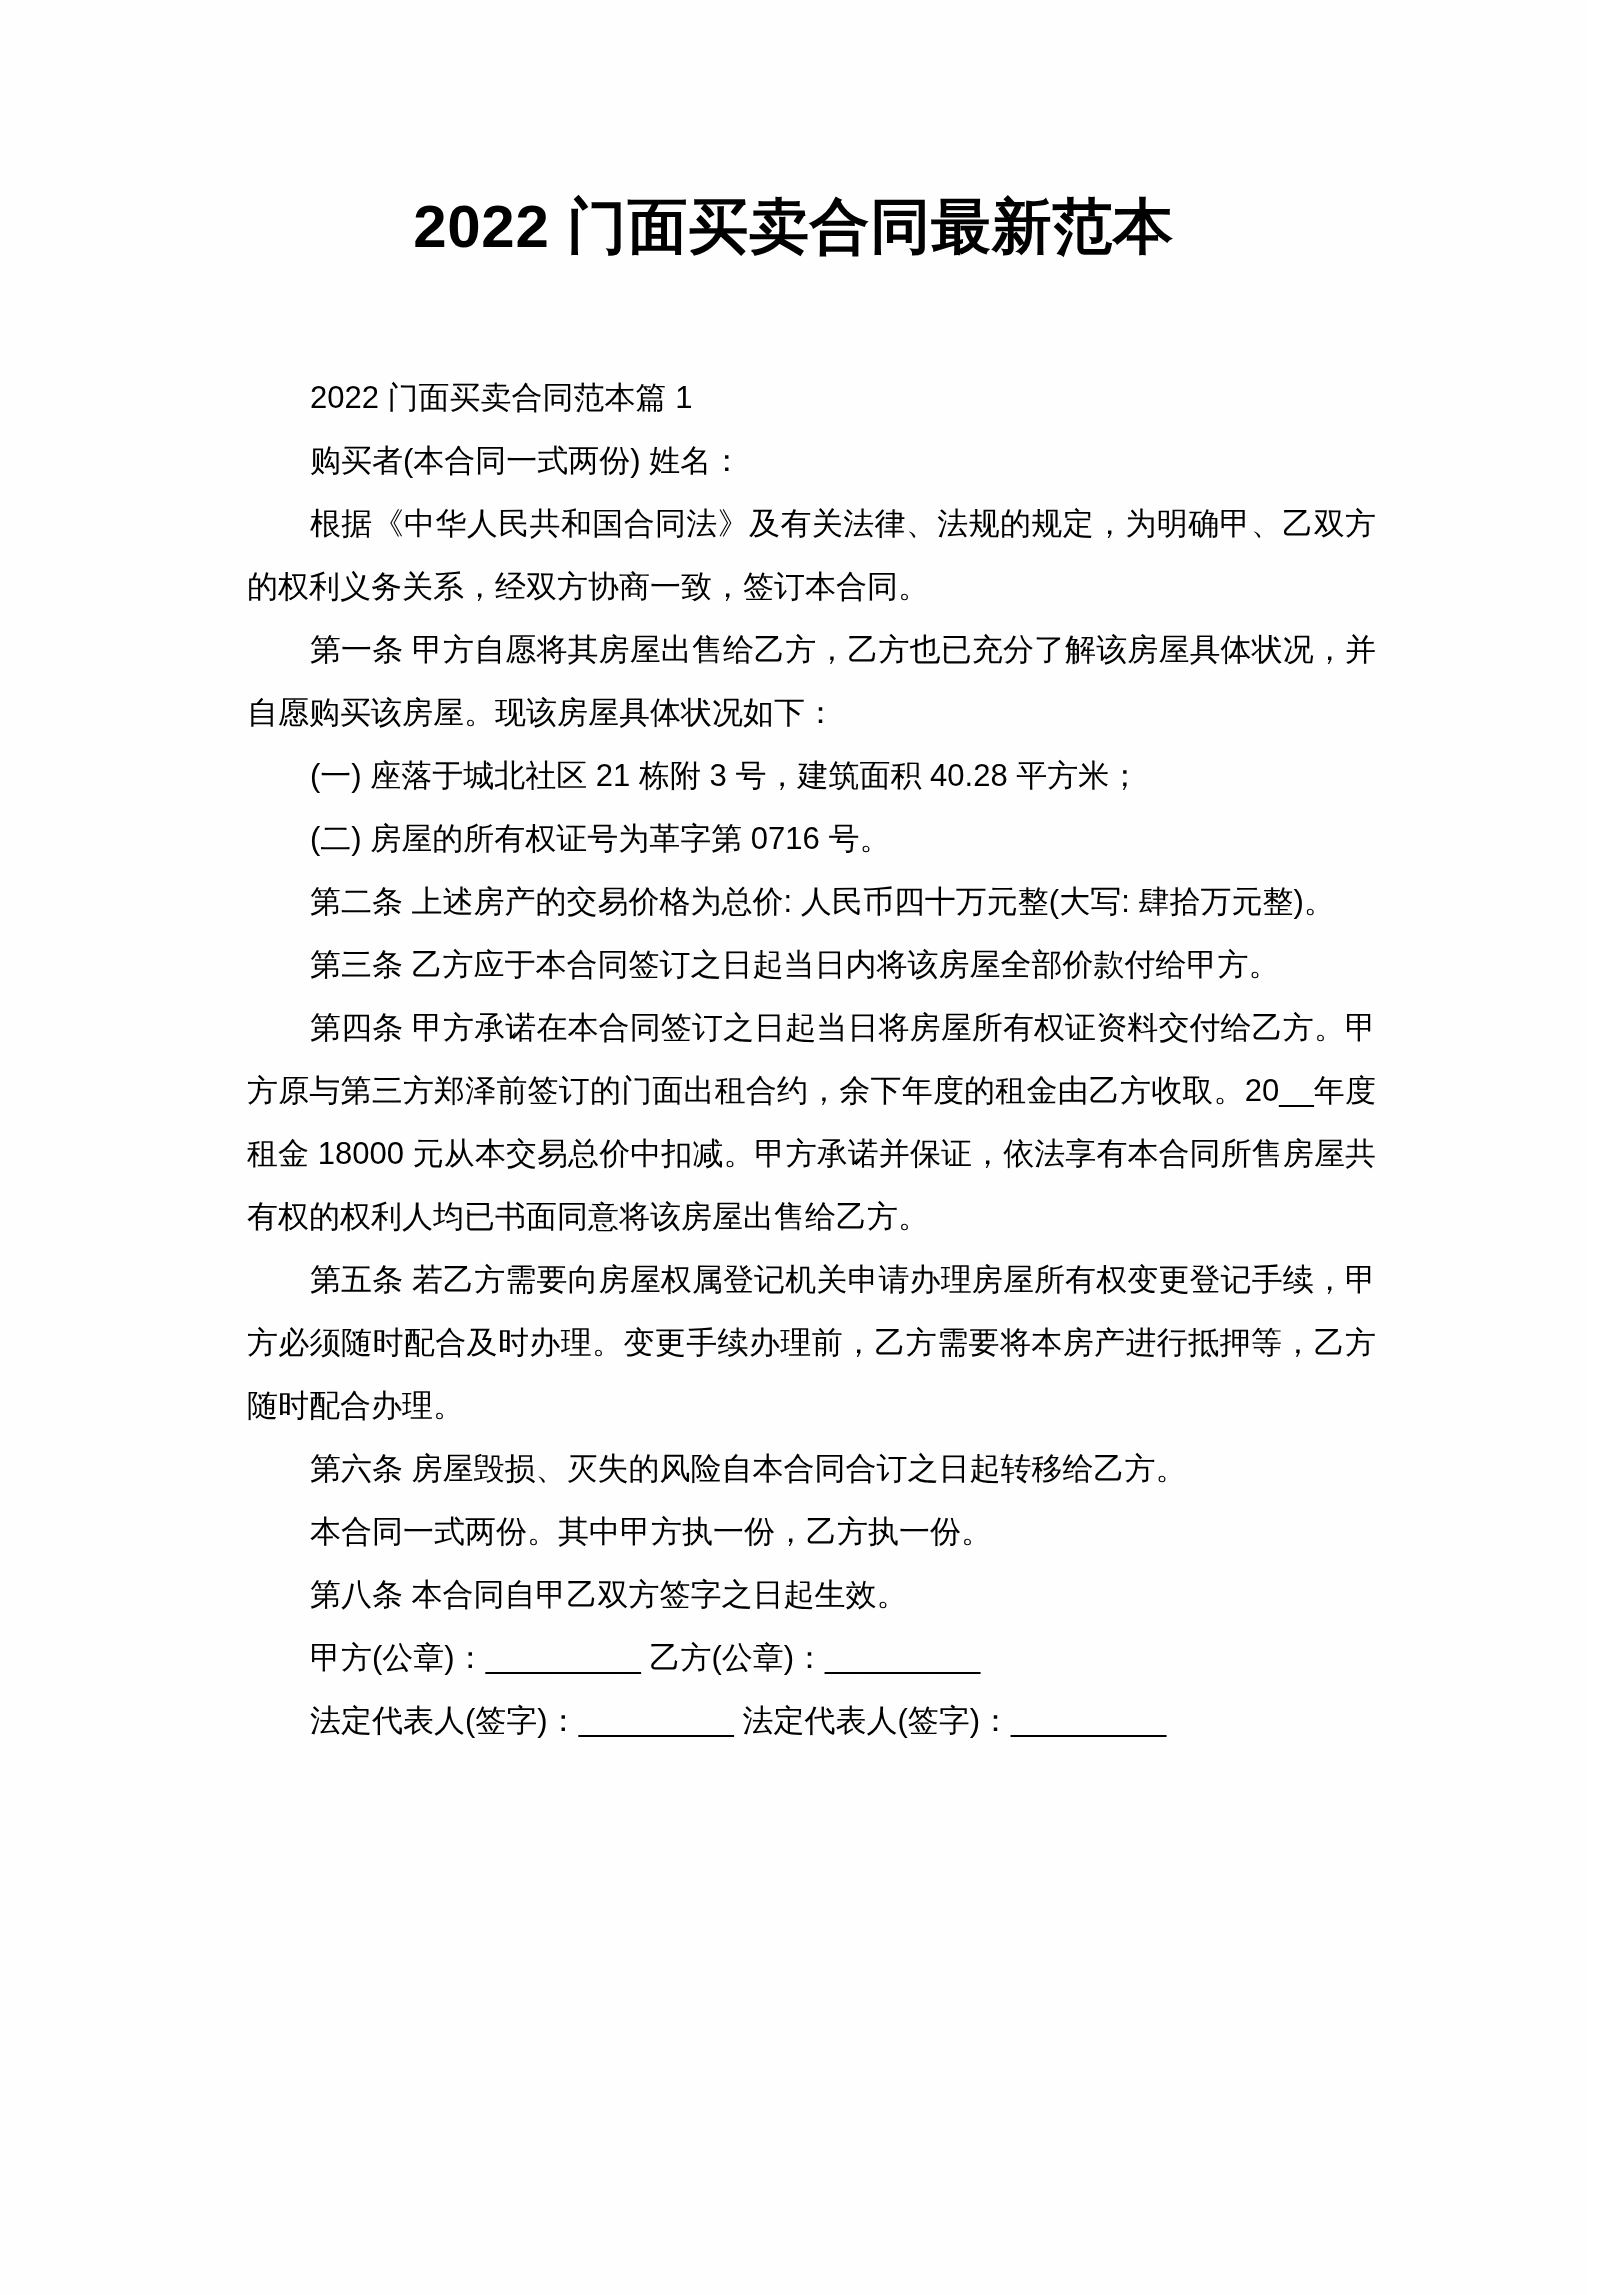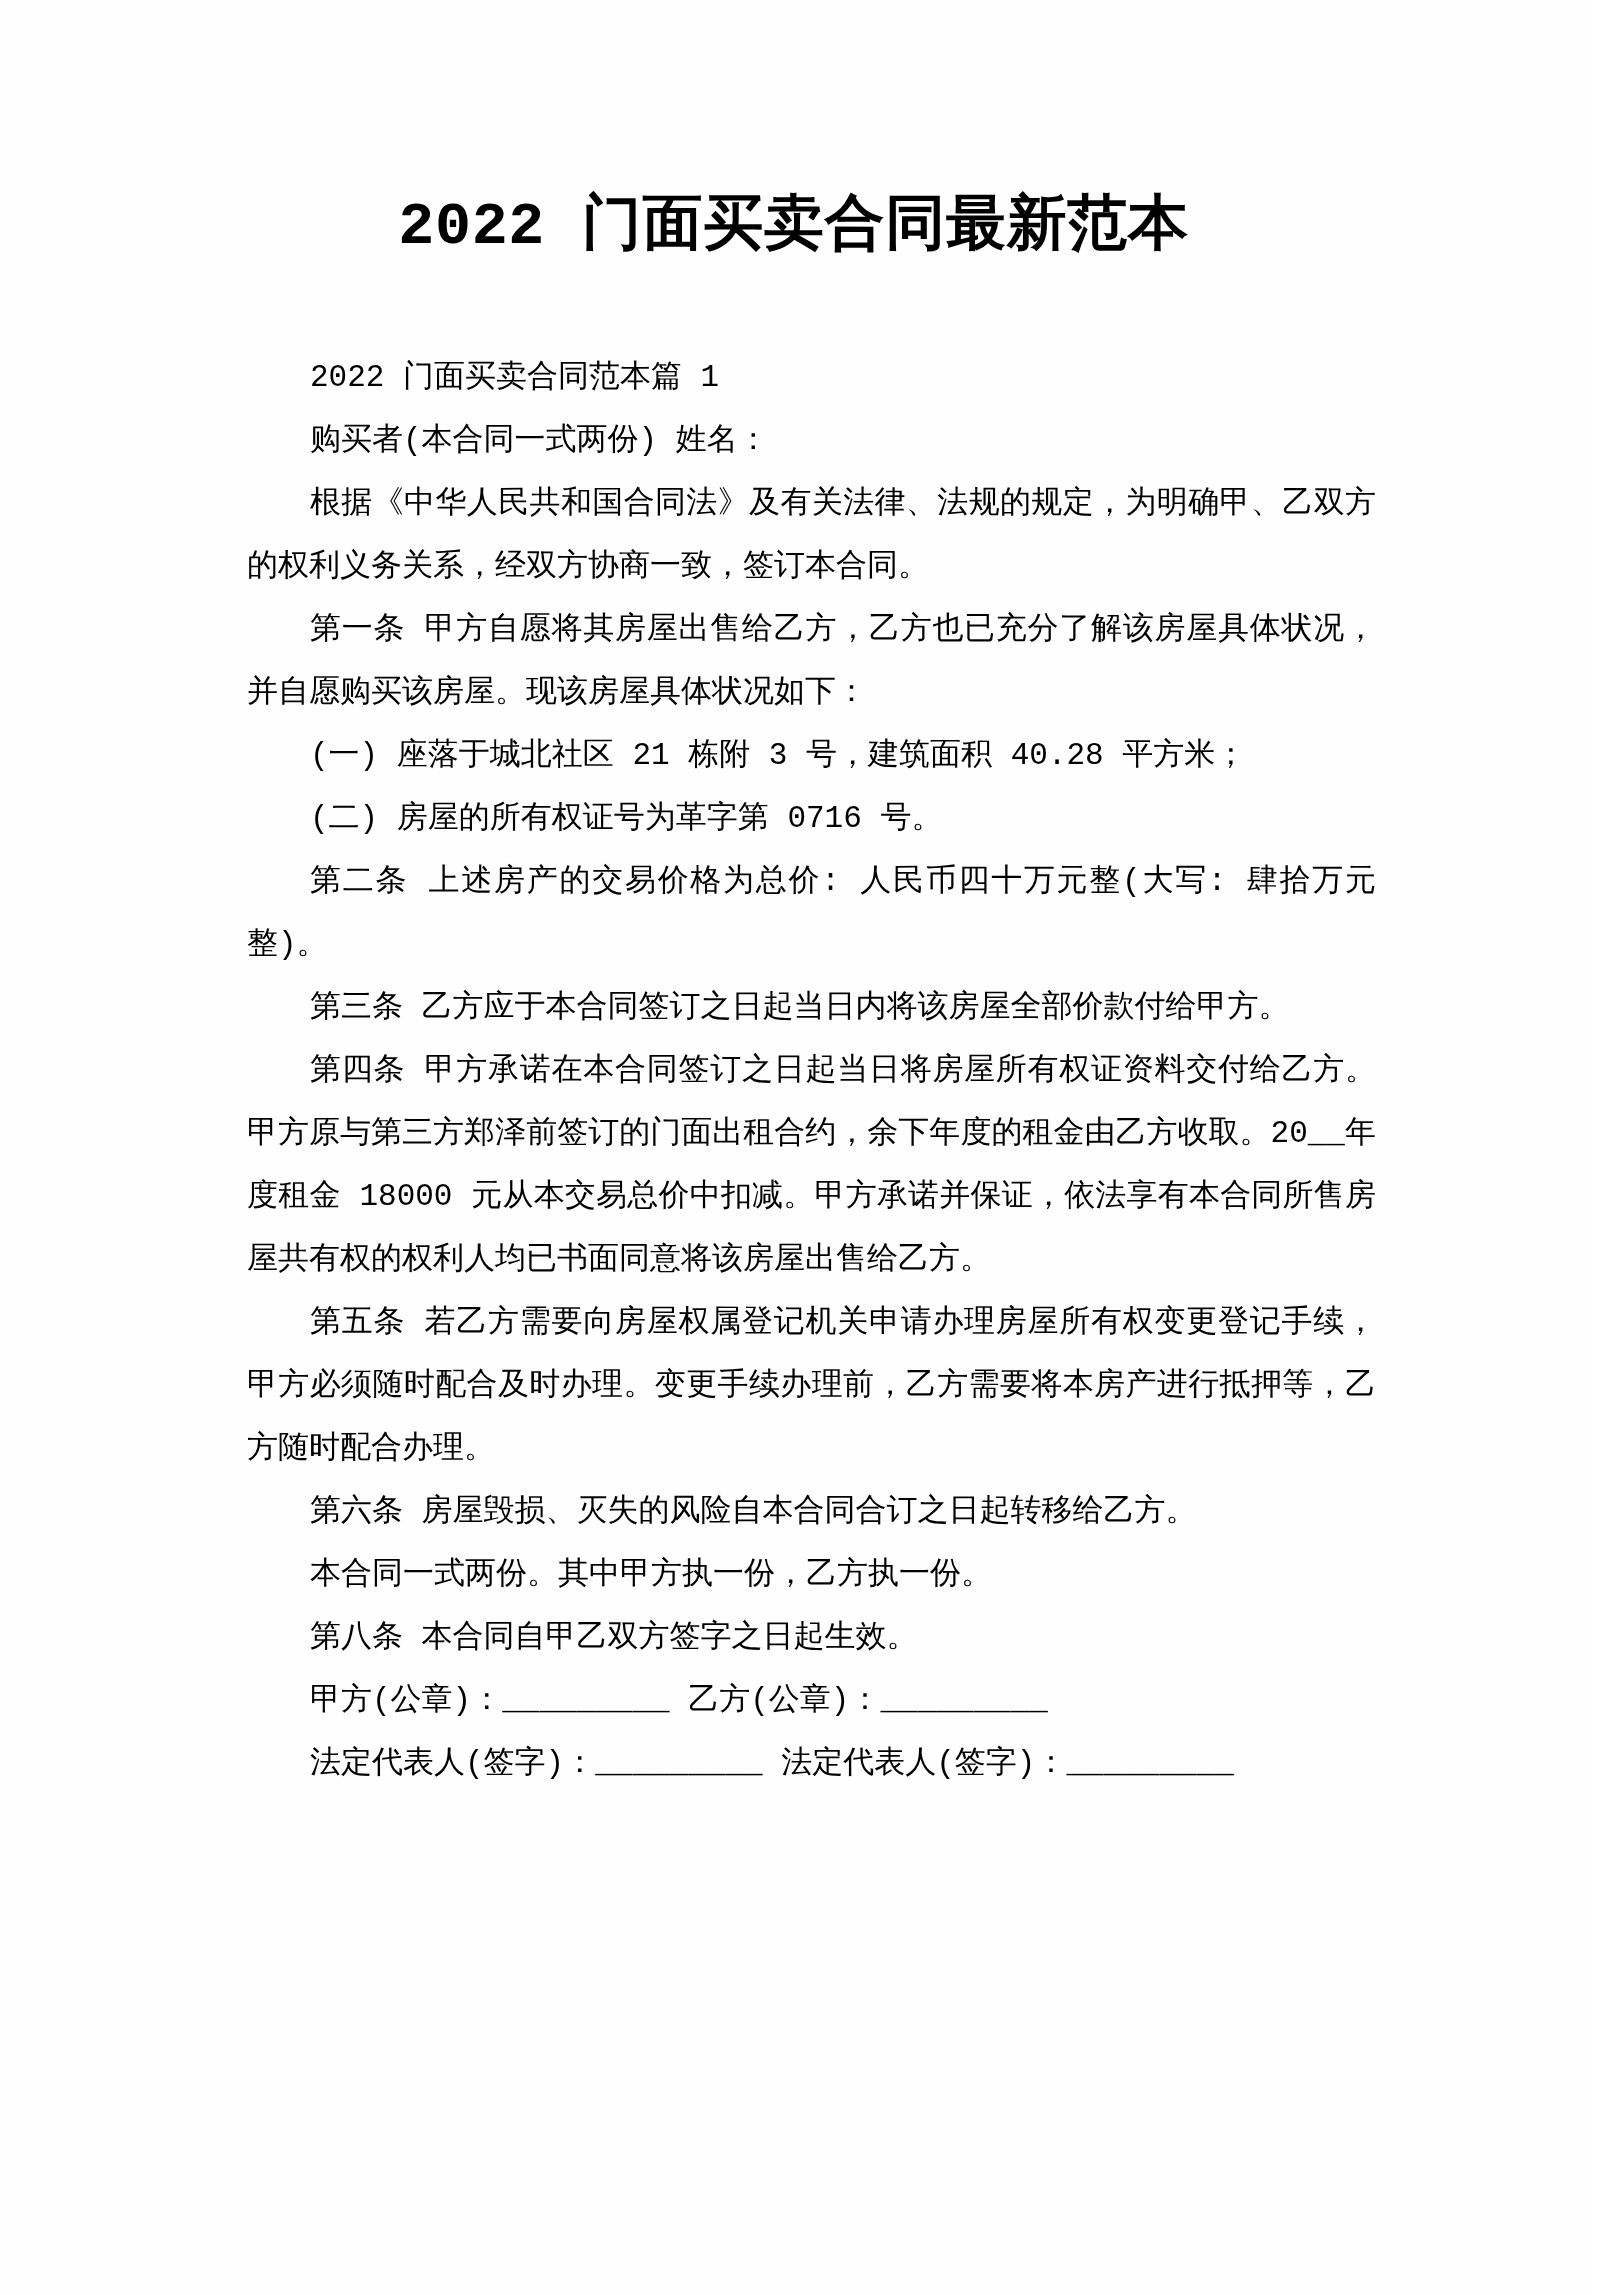--- a/index.html
+++ b/index.html
@@ -6,39 +6,39 @@
     margin: 0;
     padding: 0;
     background: #ffffff;
   }
   .page {
     position: relative;
     width: 1587px;
     height: 2295px;
     background: #fefefe;
     color: #000000;
-    font-family: Liberation Mono, monospace;
+    font-family: Liberation Sans, sans-serif;
     overflow: hidden;
   }
   .doc-title {
     position: absolute;
     top: 188px;
     left: 0;
     width: 100%;
     margin: 0;
     text-align: center;
     font-size: 60px;
     font-weight: 700;
     line-height: 1.3;
     letter-spacing: 0.7px;
     white-space: nowrap;
   }
   .content {
     position: absolute;
-    top: 346px;
+    top: 366px;
     left: 247px;
     width: 1129px;
     font-size: 31px;
     line-height: 63px;
     text-align: justify;
   }
   .para {
     margin: 0;
     padding: 0;
     text-indent: 63px; 

